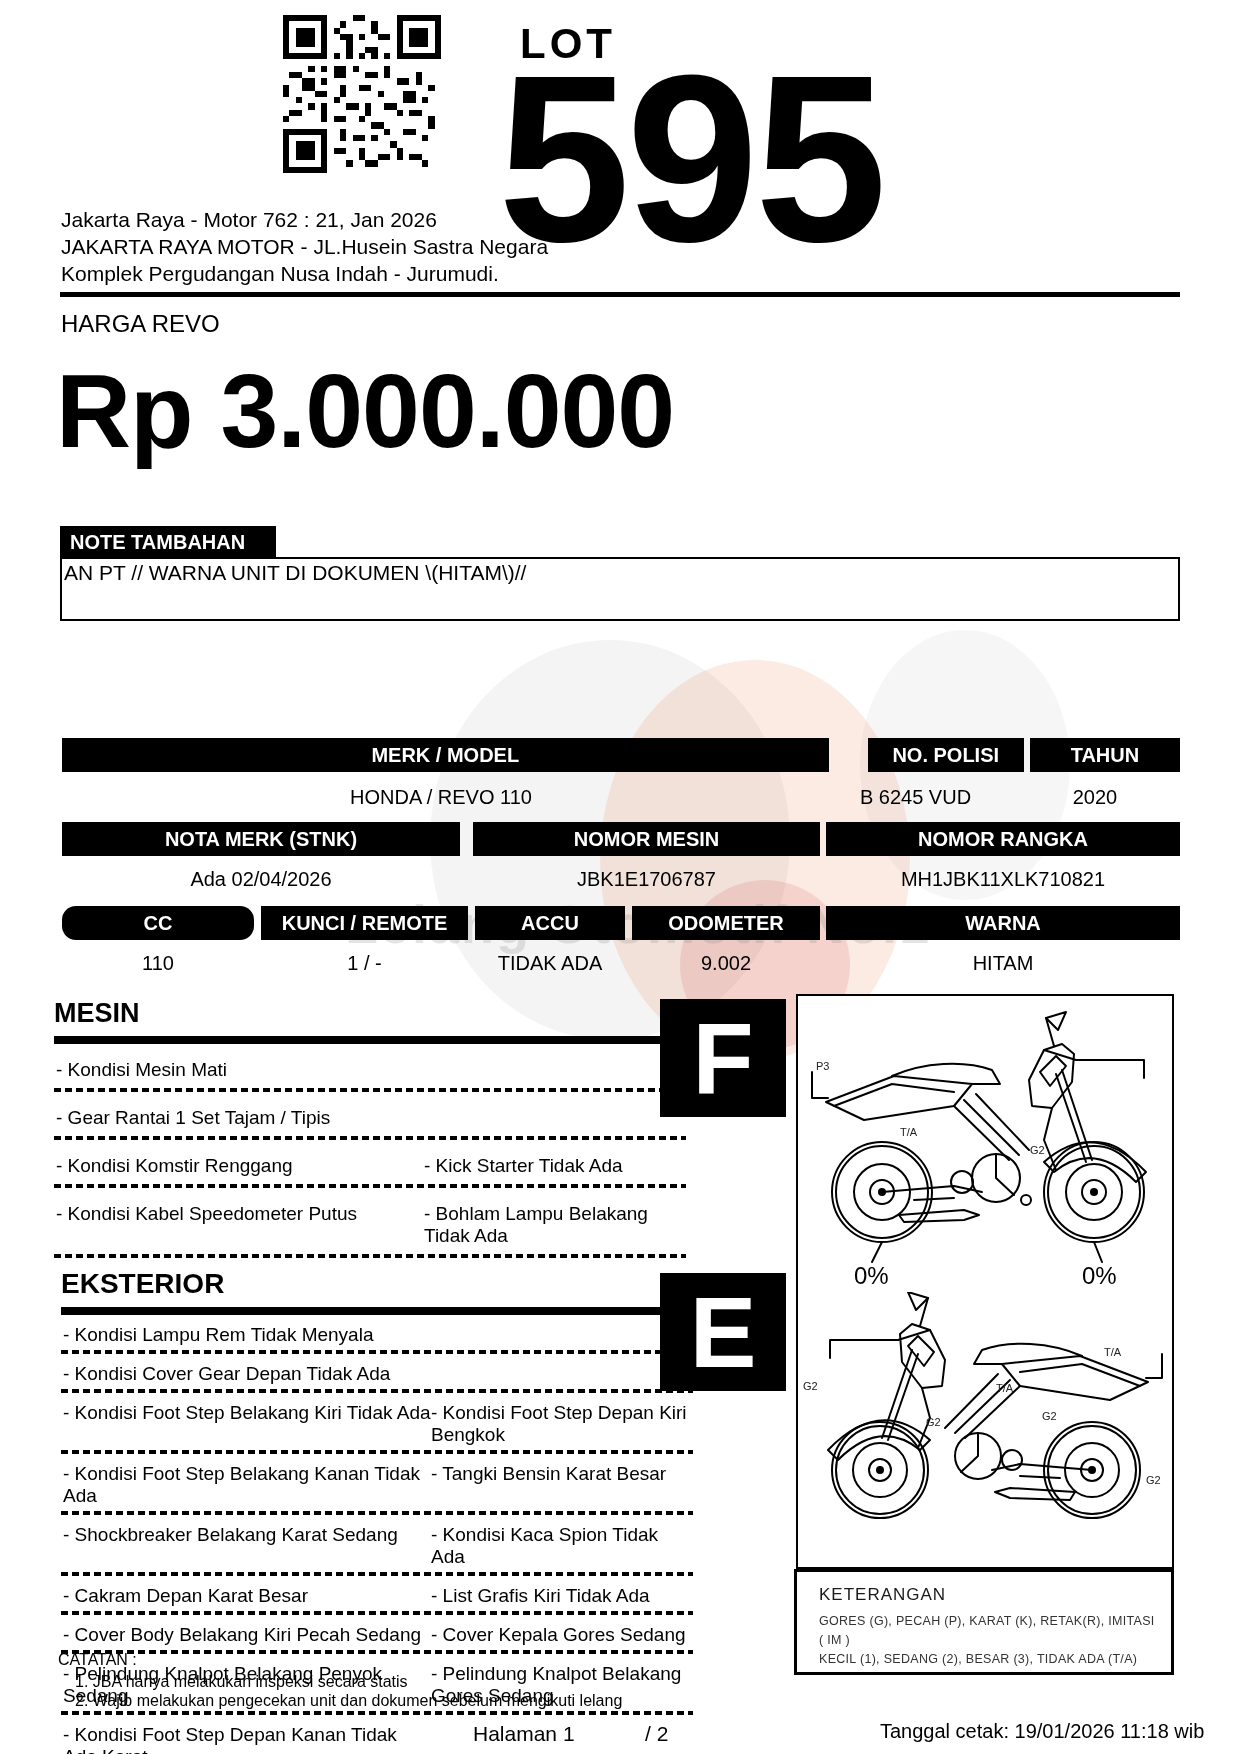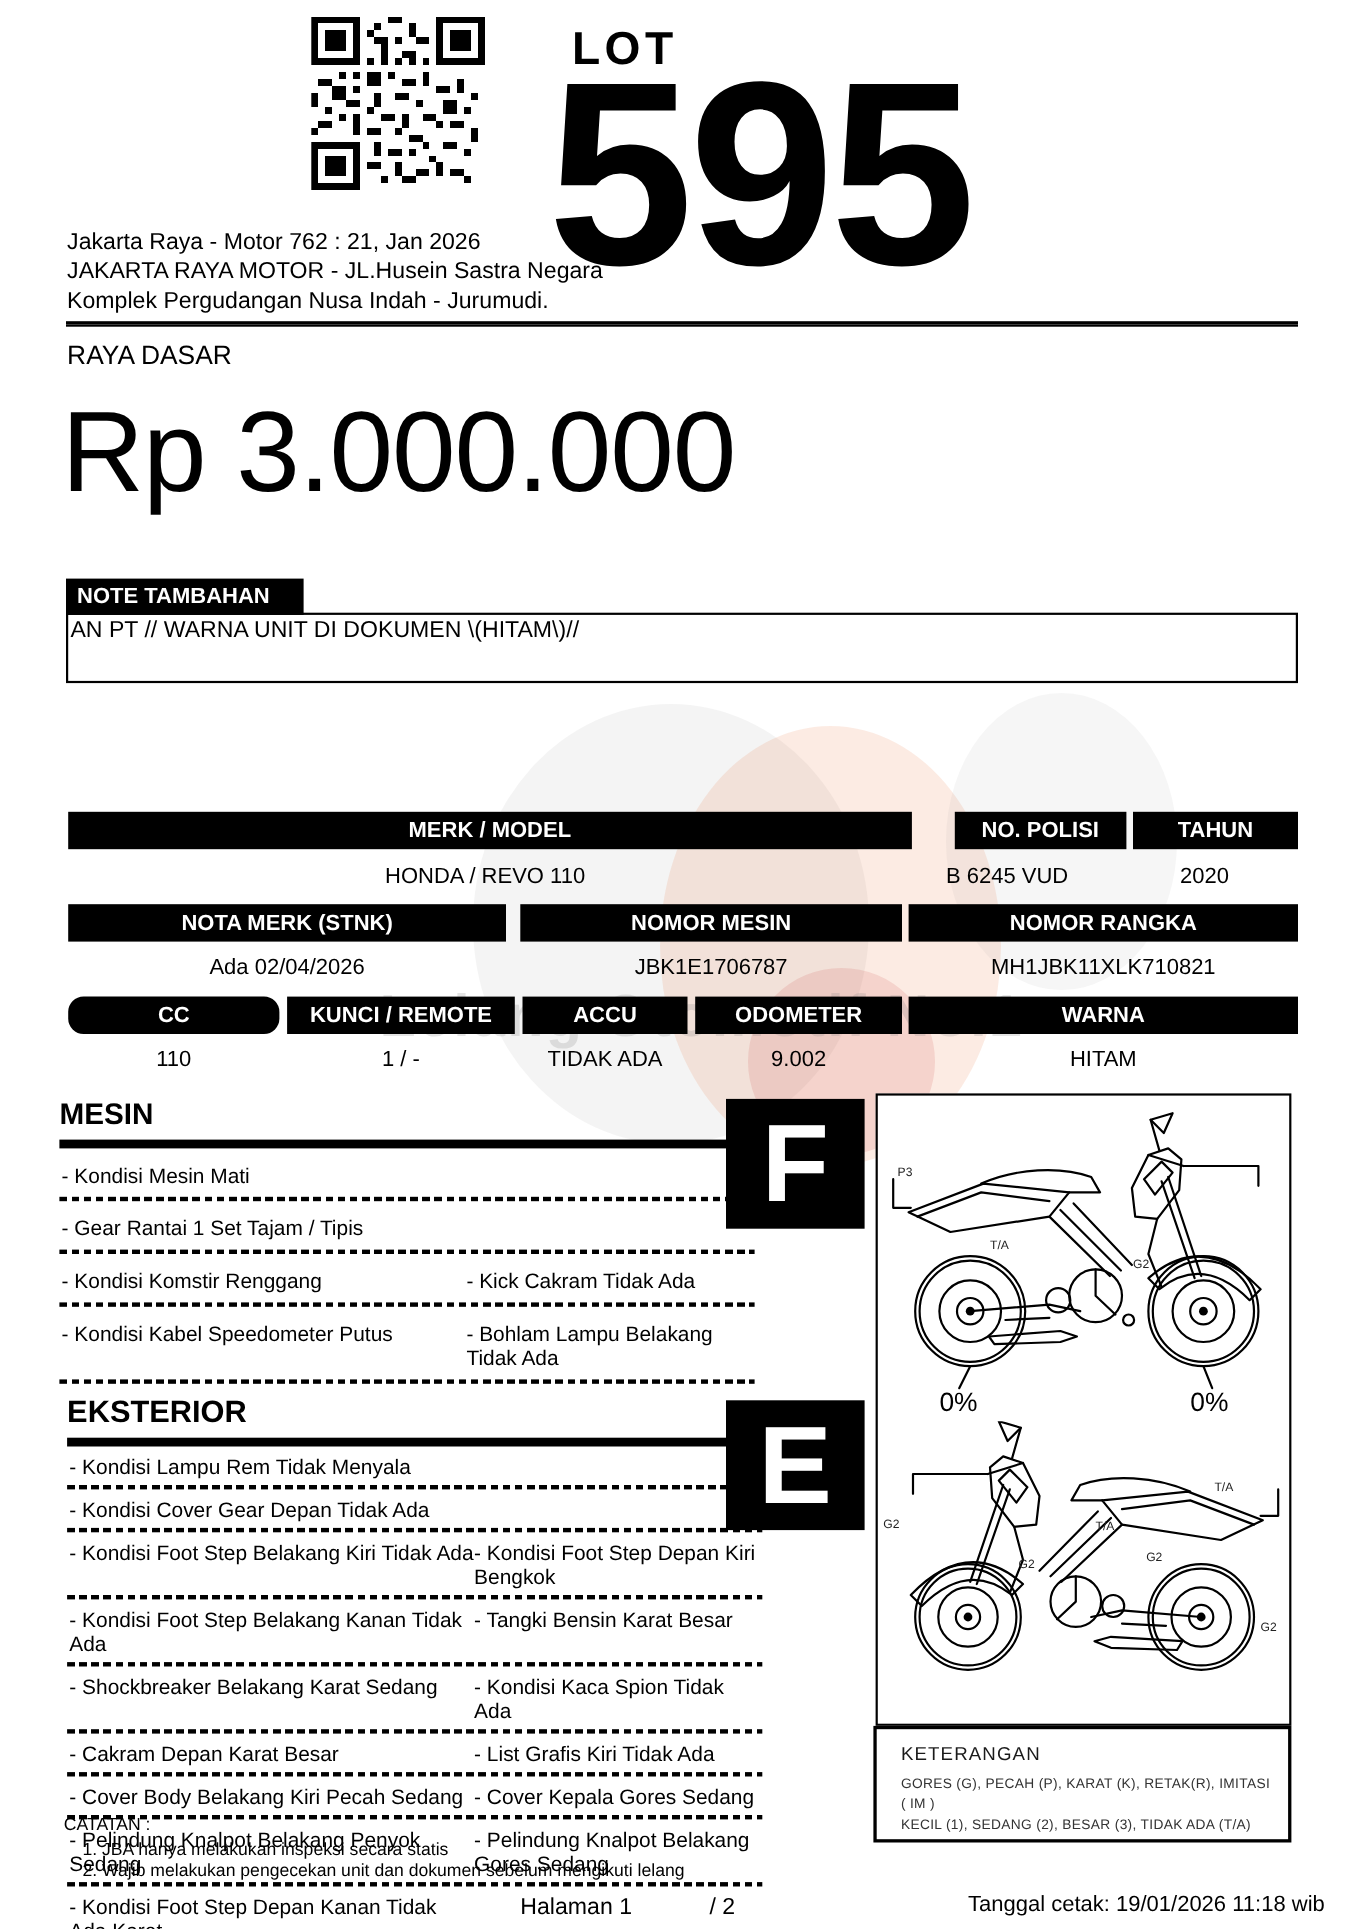--- a/index.html
+++ b/index.html
@@ -15,21 +15,21 @@
   .wm-blob { border-radius:50%; z-index:0; }
 
   
   .lot-label { font-size:42px; font-weight:bold; letter-spacing:4px; }
   .lot-number { font-size:238px; font-weight:bold; line-height:.92; letter-spacing:-4px; }
   .addr { font-size:21px; line-height:27px; }
 
   .rule-double { height:2px; border-top:3px solid #000; border-bottom:2px solid #000; }
 
   .harga-label { font-size:24px; }
-  .harga-value { font-size:104px; font-weight:normal; letter-spacing:-1px; }
+  .harga-value { font-size:104px; font-weight:bold; letter-spacing:-1px; }
 
   .note-label { background:#000; color:#fff; font-size:20px; font-weight:bold; line-height:33px; padding-left:10px; }
   .note-box { border:2px solid #000; background:#fff; }
   .note-text { font-size:21px; }
 
   
   .trow { position:absolute; left:62px; width:1118px; display:flex; z-index:2; }
   .hcell { background:#000; color:#fff; font-weight:bold; font-size:20px; text-align:center; height:34px; line-height:34px; }
   .vcell { font-size:20px; text-align:center; }
 
@@ -159,21 +159,21 @@
 
   <div class="abs lot-label" style="left:520px;top:20px;">LOT</div>
   <div class="abs lot-number" style="left:498px;top:50px;">595</div>
 
   <div class="abs addr" style="left:61px;top:206px;">Jakarta Raya - Motor 762 : 21, Jan 2026</div>
   <div class="abs addr" style="left:61px;top:233px;">JAKARTA RAYA MOTOR - JL.Husein Sastra Negara</div>
   <div class="abs addr" style="left:61px;top:260px;">Komplek Pergudangan Nusa Indah - Jurumudi.</div>
 
   <div class="abs rule-double" style="left:60px;top:292px;width:1120px;"></div>
 
-  <div class="abs harga-label" style="left:61px;top:310px;">RAYA DASAR</div>
+  <div class="abs harga-label" style="left:61px;top:310px;">HARGA REVO</div>
   <div class="abs harga-value" style="left:56px;top:352px;">Rp 3.000.000</div>
 
   <div class="abs note-box" style="left:60px;top:557px;width:1120px;height:64px;"></div>
   <div class="abs note-label" style="left:60px;top:526px;width:216px;height:33px;">NOTE TAMBAHAN</div>
   <div class="abs note-text" style="left:64px;top:561px;">AN PT // WARNA UNIT DI DOKUMEN \(HITAM\)//</div>
 
   <div class="trow" style="top:738px;">
     <div class="hcell" style="width:868px;margin-right:7px;">MERK / MODEL</div>
     <div class="hcell" style="width:177px;margin-right:6px;margin-left:32px;">NO. POLISI</div>
     <div class="hcell" style="width:170px;text-align:center;">TAHUN</div>
@@ -218,21 +218,21 @@
       <span class="r"></span>
     </div>
     <div class="dsep"></div>
     <div class="irow m-row">
       <span class="l">- Gear Rantai 1 Set Tajam / Tipis</span>
       <span class="r"></span>
     </div>
     <div class="dsep"></div>
     <div class="irow m-row">
       <span class="l">- Kondisi Komstir Renggang</span>
-      <span class="r">- Kick Cakram Tidak Ada</span>
+      <span class="r">- Kick Starter Tidak Ada</span>
     </div>
     <div class="dsep"></div>
     <div class="irow m-row">
       <span class="l">- Kondisi Kabel Speedometer Putus</span>
       <span class="r">- Bohlam Lampu Belakang Tidak Ada</span>
     </div>
     <div class="dsep"></div>
   </div>
   <div class="abs grade" style="left:660px;top:999px;width:126px;height:118px;">F</div>
 

